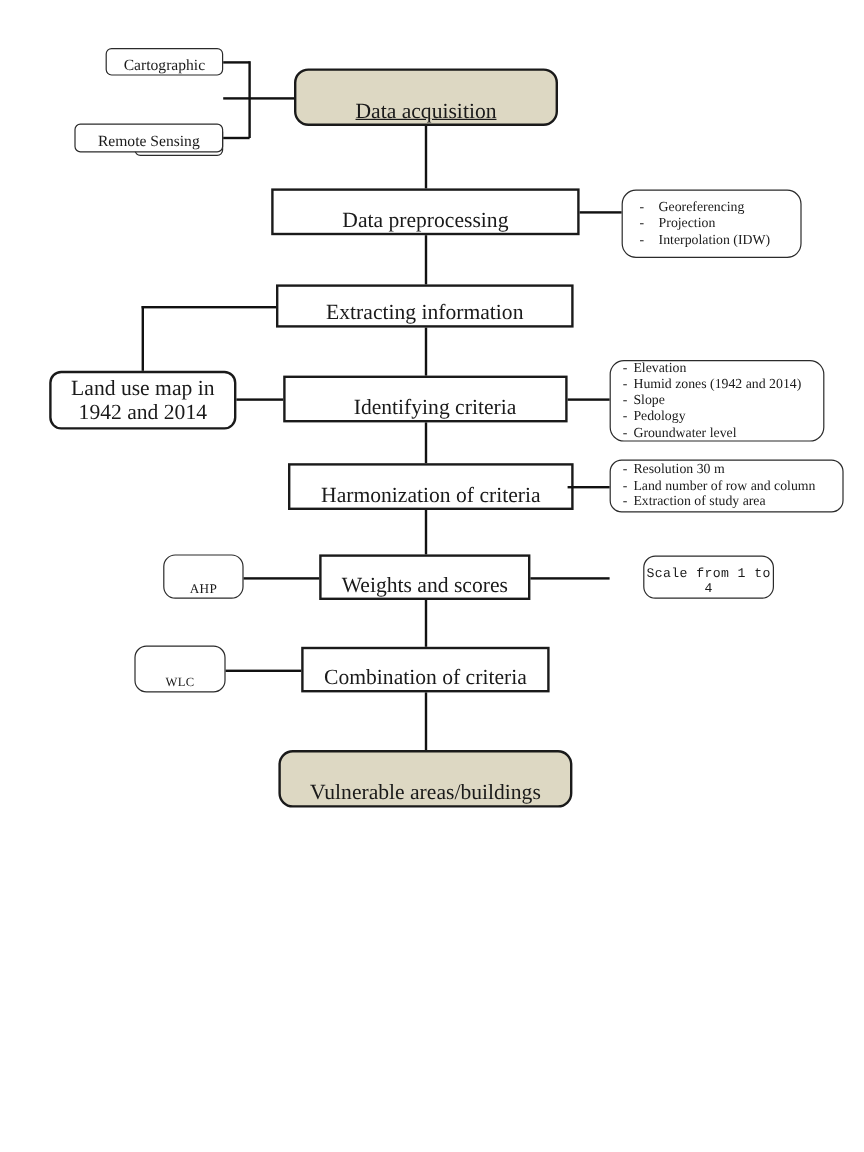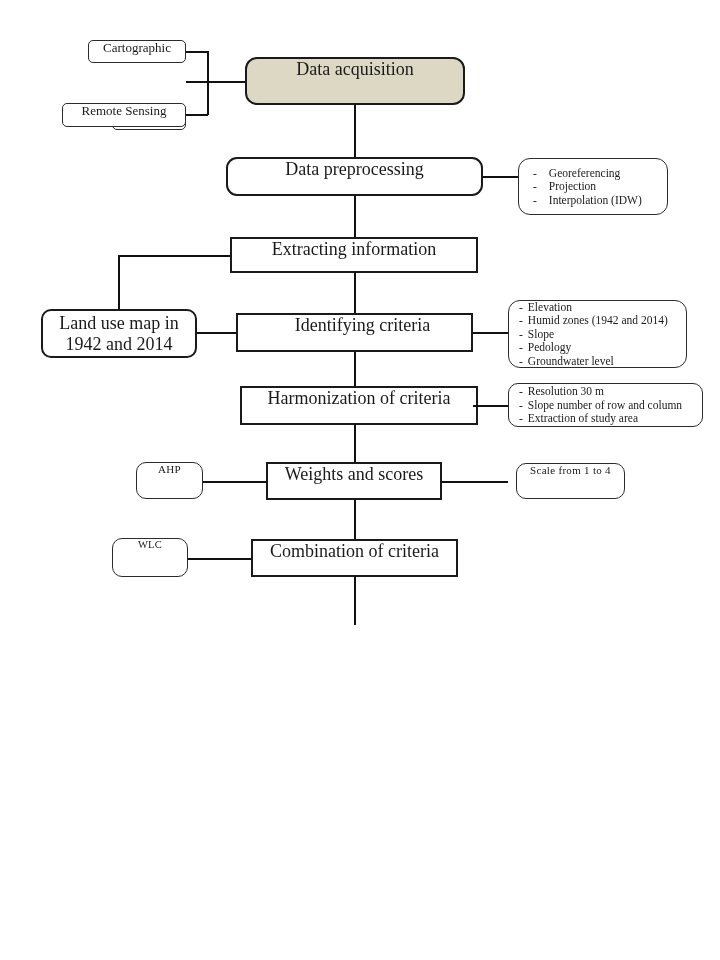--- a/index.html
+++ b/index.html
@@ -12,21 +12,21 @@
     font-family: "Liberation Serif", "DejaVu Serif", serif;
     color: #1a1a1a;
     overflow: hidden;
   }
   .box {
     position: absolute;
     box-sizing: border-box;
     background: #ffffff;
     border: 2px solid #1a1a1a;
     display: flex;
-    align-items: flex-start;
+    align-items: flex-end;
     justify-content: center;
     text-align: center;
     font-size: 18px;
     line-height: 1.15;
   }
   .box.thick { border-width: 2.5px; }
   .box.fill {
     background: #ddd8c3;
     border-width: 2.5px;
     border-radius: 12px;
@@ -84,25 +84,25 @@
   </div>
   <div class="box small" style="left:62px; top:103px; width:124px; height:24px;">
     <span>Remote Sensing</span>
   </div>
 
   <div class="line hline" style="left:186px; top:51px; width:22px;"></div>
   <div class="line hline" style="left:186px; top:81px; width:59px;"></div>
   <div class="line hline" style="left:186px; top:114px; width:22px;"></div>
   <div class="line vline" style="left:207px; top:51px; height:64px;"></div>
 
-  <div class="box fill" style="left:245px; top:57px; width:220px; height:48px;">
+  <div class="box fill" style="left:245px; top:57px; width:220px; height:48px;text-decoration:underline;">
     <span>Data acquisition</span>
   </div>
 
-  <div class="box thick" style="left:226px; top:157px; width:257px; height:39px;border-radius:11px;">
+  <div class="box thick" style="left:226px; top:157px; width:257px; height:39px;">
     <span>Data preprocessing</span>
   </div>
 
   <div class="box" style="left:230px; top:237px; width:248px; height:36px;">
     <span>Extracting information</span>
   </div>
 
   <div class="box thick rounded two-line" style="left:41px; top:309px; width:156px; height:49px;">
     <span>Land use map in 1942 and 2014</span>
   </div>
@@ -116,32 +116,35 @@
   </div>
 
   <div class="box tag" style="left:136px; top:462px; width:67px; height:37px;font-family:Liberation Serif, serif;">
     <span>AHP</span>
   </div>
 
   <div class="box thick" style="left:266px; top:462px; width:176px; height:38px;">
     <span>Weights and scores</span>
   </div>
 
-  <div class="box tag" style="left:516px; top:463px; width:109px; height:36px;">
+  <div class="box tag" style="left:536px; top:463px; width:109px; height:36px;font-family:Liberation Mono, monospace;">
     <span>Scale from 1 to 4</span>
   </div>
 
   <div class="box thick" style="left:251px; top:539px; width:207px; height:38px;">
     <span>Combination of criteria</span>
   </div>
 
   <div class="box tag" style="left:112px; top:538px; width:76px; height:39px; font-size:10.5px;">
     <span>WLC</span>
   </div>
 
+  <div class="box fill" style="left:232px; top:625px; width:245px; height:48px;">
+    <span>Vulnerable areas/buildings</span>
+  </div>
 
   <div class="note wide-gap" style="left:518px; top:158px; width:150px; height:57px;">
     <ul>
       <li>
           <span class="dash">-</span>
           <span class="txt">Georeferencing</span>
         </li>
       <li>
           <span class="dash">-</span>
           <span class="txt">Projection</span>
@@ -179,21 +182,21 @@
   </div>
 
   <div class="note" style="left:508px; top:383px; width:195px; height:44px; border-radius:10px;">
     <ul>
       <li>
           <span class="dash">-</span>
           <span class="txt">Resolution 30 m</span>
         </li>
       <li>
           <span class="dash">-</span>
-          <span class="txt">Slope number of row and column</span>
+          <span class="txt">Land number of row and column</span>
         </li>
       <li>
           <span class="dash">-</span>
           <span class="txt">Extraction of  study area</span>
         </li>
     </ul>
   </div>
 
   <div class="line vline" style="left:354px; top:105px; height:52px;"></div>
   <div class="line vline" style="left:354px; top:196px; height:41px;"></div>

